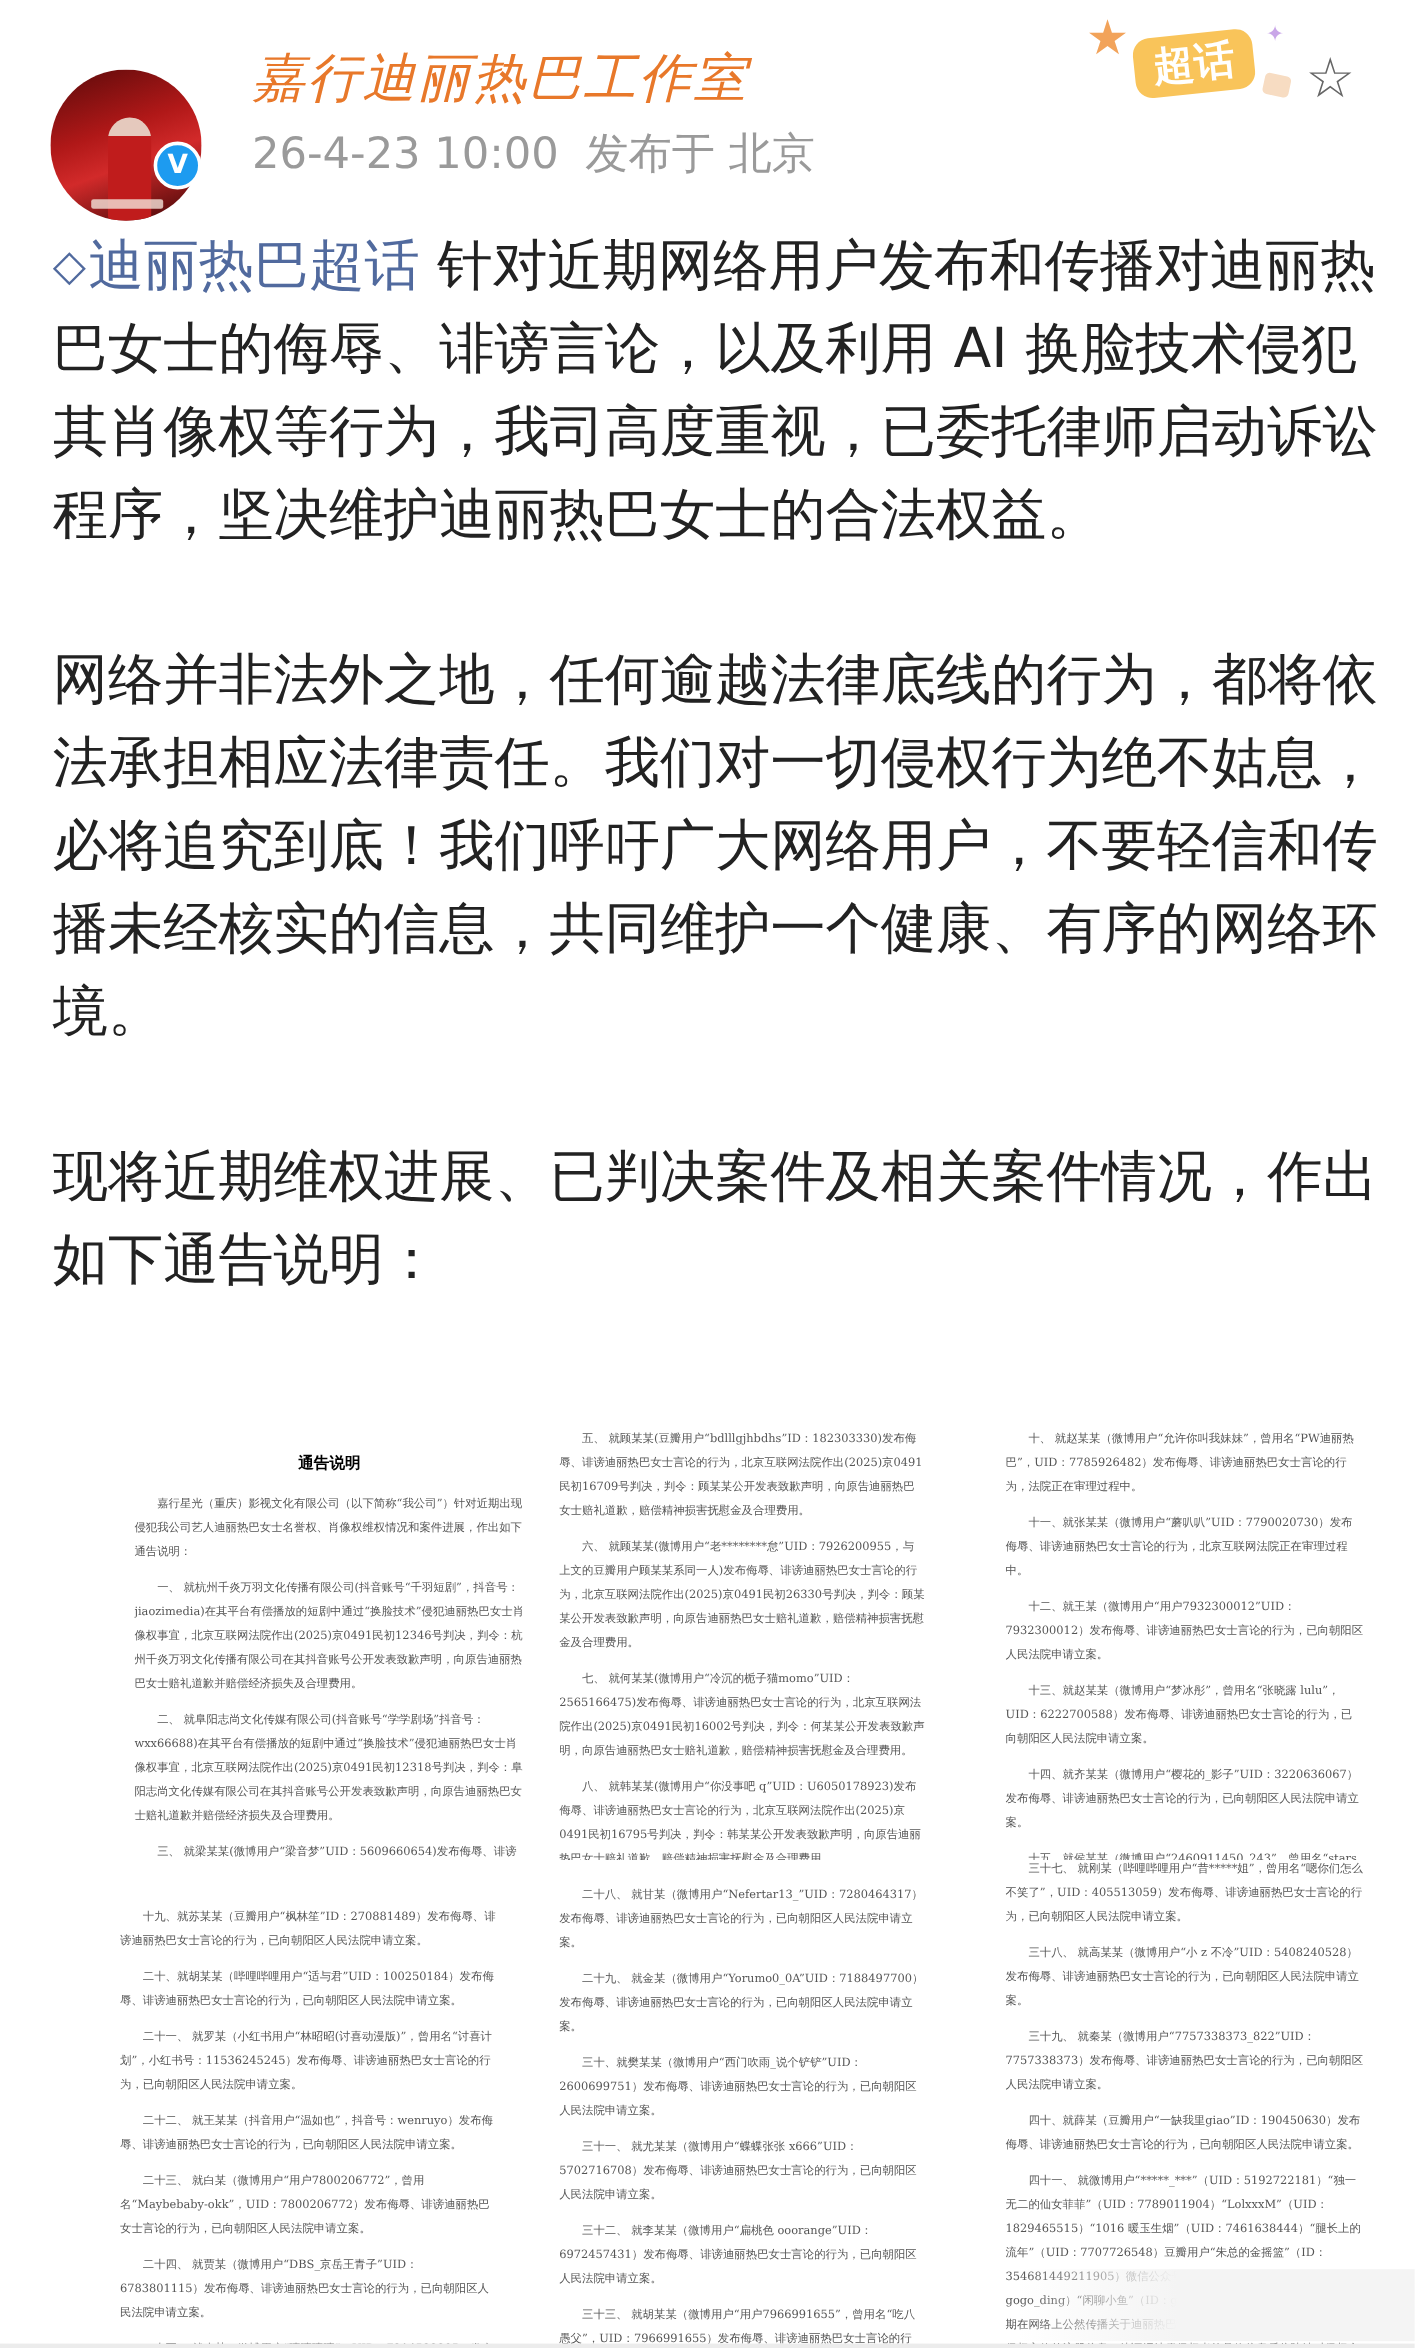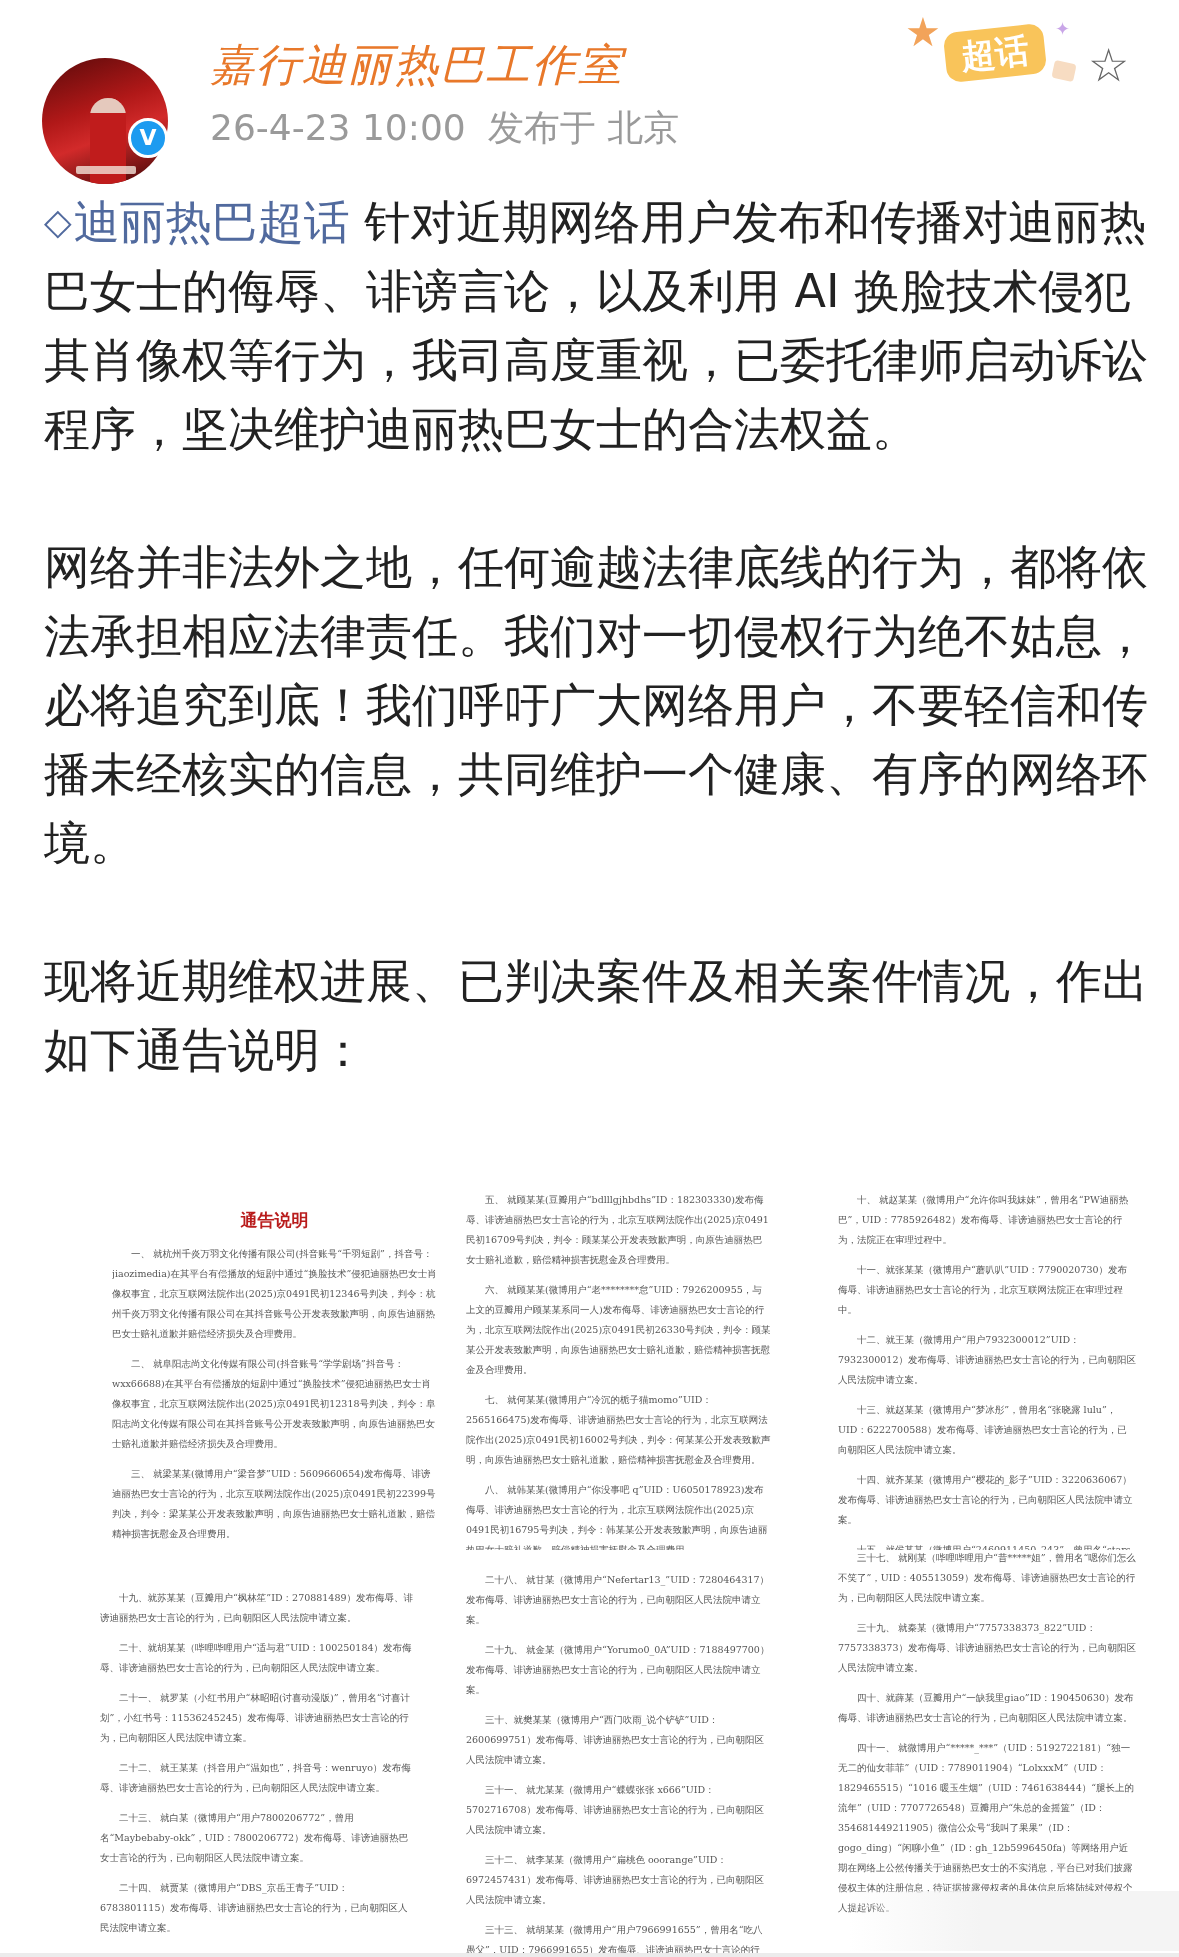--- a/index.html
+++ b/index.html
@@ -19,21 +19,21 @@
   .badge .shoot { position:absolute; left:0; top:0; color:#f2a35a; font-size:40px; line-height:40px; }
   .badge .spark { position:absolute; left:150px; top:6px; color:#c9a6e8; font-size:18px; }
   .badge .gem { position:absolute; left:148px; top:50px; width:22px; height:18px; background:#f7dcc2; transform:rotate(12deg); border-radius:4px; }
   .fav { position:absolute; left:1088px; top:40px; font-size:46px; color:#666; line-height:50px; }
   .post { position:absolute; left:44px; top:187px; width:1110px; font-size:46px; line-height:69px; color:#222; }
   .post p { margin:0 0 69px 0; }
   .topic { color:#516a9e; }
   .topic-icon { display:inline-block; font-size:36px; vertical-align:4px; margin-right:2px; }
   .docs { position:absolute; left:0; top:1170px; width:1179px; height:787px; background:#fff; }
   .doc { position:absolute; font-family:"DejaVu Serif","Liberation Serif",serif; font-size:9.5px; line-height:20px; color:#555; filter:blur(0.5px); overflow:hidden; }
-  .doc .title { text-align:center; font-weight:bold; font-size:17px; color:#b91c1c; margin:20px 0 14px 0; }
+  .doc .title { text-align:center; font-weight:bold; font-size:13px; color:#000000; margin:20px 0 14px 0; }
   .doc .para { text-indent:2em; margin-bottom:10px; }
   .bottom-bar { position:absolute; left:0; bottom:0; width:1179px; height:4px; background:#ececec; }
   .fade { position:absolute; right:0; bottom:6px; width:330px; height:60px; background:linear-gradient(90deg, rgba(255,255,255,0), #f4f4f4 40%, #f4f4f4); }
 </style>
 </head>
 <body>
 
 <div class="header">
   <div class="avatar">
     <div class="figure"></div>
@@ -55,20 +55,21 @@
 
 <div class="post">
   <p><span class="topic"><span class="topic-icon">◇</span><span>迪丽热巴超话</span></span>&nbsp;<span>针对近期网络用户发布和传播对迪丽热巴女士的侮辱、诽谤言论，以及利用 AI 换脸技术侵犯其肖像权等行为，我司高度重视，已委托律师启动诉讼程序，坚决维护迪丽热巴女士的合法权益。</span></p>
   <p>网络并非法外之地，任何逾越法律底线的行为，都将依法承担相应法律责任。我们对一切侵权行为绝不姑息，必将追究到底！我们呼吁广大网络用户，不要轻信和传播未经核实的信息，共同维护一个健康、有序的网络环境。</p>
   <p>现将近期维权进展、已判决案件及相关案件情况，作出如下通告说明：</p>
 </div>
 
 <div class="docs">
   <div class="doc" style="left:112px;top:20px;width:325px;height:360px;">
     <div class="title">通告说明</div>
+    <div class="para">嘉行星光（重庆）影视文化有限公司（以下简称“我公司”）针对近期出现侵犯我公司艺人迪丽热巴女士名誉权、肖像权维权情况和案件进展，作出如下通告说明：</div>
     <div class="para">一、 就杭州千炎万羽文化传播有限公司(抖音账号“千羽短剧”，抖音号：jiaozimedia)在其平台有偿播放的短剧中通过“换脸技术”侵犯迪丽热巴女士肖像权事宜，北京互联网法院作出(2025)京0491民初12346号判决，判令：杭州千炎万羽文化传播有限公司在其抖音账号公开发表致歉声明，向原告迪丽热巴女士赔礼道歉并赔偿经济损失及合理费用。</div>
     <div class="para">二、 就阜阳志尚文化传媒有限公司(抖音账号“学学剧场”抖音号：wxx66688)在其平台有偿播放的短剧中通过“换脸技术”侵犯迪丽热巴女士肖像权事宜，北京互联网法院作出(2025)京0491民初12318号判决，判令：阜阳志尚文化传媒有限公司在其抖音账号公开发表致歉声明，向原告迪丽热巴女士赔礼道歉并赔偿经济损失及合理费用。</div>
     <div class="para">三、 就梁某某(微博用户“梁音梦”UID：5609660654)发布侮辱、诽谤迪丽热巴女士言论的行为，北京互联网法院作出(2025)京0491民初22399号判决，判令：梁某某公开发表致歉声明，向原告迪丽热巴女士赔礼道歉，赔偿精神损害抚慰金及合理费用。</div>
   </div>
   <div class="doc" style="left:466px;top:20px;width:305px;height:360px;">
     <div class="para">五、 就顾某某(豆瓣用户“bdlllgjhbdhs”ID：182303330)发布侮辱、诽谤迪丽热巴女士言论的行为，北京互联网法院作出(2025)京0491民初16709号判决，判令：顾某某公开发表致歉声明，向原告迪丽热巴女士赔礼道歉，赔偿精神损害抚慰金及合理费用。</div>
     <div class="para">六、 就顾某某(微博用户“老********怠”UID：7926200955，与上文的豆瓣用户顾某某系同一人)发布侮辱、诽谤迪丽热巴女士言论的行为，北京互联网法院作出(2025)京0491民初26330号判决，判令：顾某某公开发表致歉声明，向原告迪丽热巴女士赔礼道歉，赔偿精神损害抚慰金及合理费用。</div>
     <div class="para">七、 就何某某(微博用户“冷沉的栀子猫momo”UID：2565166475)发布侮辱、诽谤迪丽热巴女士言论的行为，北京互联网法院作出(2025)京0491民初16002号判决，判令：何某某公开发表致歉声明，向原告迪丽热巴女士赔礼道歉，赔偿精神损害抚慰金及合理费用。</div>
     <div class="para">八、 就韩某某(微博用户“你没事吧 q”UID：U6050178923)发布侮辱、诽谤迪丽热巴女士言论的行为，北京互联网法院作出(2025)京0491民初16795号判决，判令：韩某某公开发表致歉声明，向原告迪丽热巴女士赔礼道歉，赔偿精神损害抚慰金及合理费用。</div>
 
@@ -96,20 +97,21 @@
     <div class="para">二十八、 就甘某（微博用户“Nefertar13_”UID：7280464317）发布侮辱、诽谤迪丽热巴女士言论的行为，已向朝阳区人民法院申请立案。</div>
     <div class="para">二十九、 就金某（微博用户“Yorumo0_0A”UID：7188497700）发布侮辱、诽谤迪丽热巴女士言论的行为，已向朝阳区人民法院申请立案。</div>
     <div class="para">三十、就樊某某（微博用户“西门吹雨_说个铲铲”UID：2600699751）发布侮辱、诽谤迪丽热巴女士言论的行为，已向朝阳区人民法院申请立案。</div>
     <div class="para">三十一、 就尤某某（微博用户“蝶蝶张张 x666”UID：5702716708）发布侮辱、诽谤迪丽热巴女士言论的行为，已向朝阳区人民法院申请立案。</div>
     <div class="para">三十二、 就李某某（微博用户“扁桃色 ooorange”UID：6972457431）发布侮辱、诽谤迪丽热巴女士言论的行为，已向朝阳区人民法院申请立案。</div>
     <div class="para">三十三、 就胡某某（微博用户“用户7966991655”，曾用名“吃八愚父”，UID：7966991655）发布侮辱、诽谤迪丽热巴女士言论的行为，已向朝阳区人民法院申请立案。</div>
 
   </div>
   <div class="doc" style="left:838px;top:378px;width:298px;height:409px;">
     <div class="para">三十七、 就刚某（哔哩哔哩用户“昔*****姐”，曾用名“嗯你们怎么不笑了”，UID：405513059）发布侮辱、诽谤迪丽热巴女士言论的行为，已向朝阳区人民法院申请立案。</div>
+    <div class="para">三十八、 就高某某（微博用户“小 z 不冷”UID：5408240528）发布侮辱、诽谤迪丽热巴女士言论的行为，已向朝阳区人民法院申请立案。</div>
     <div class="para">三十九、 就秦某（微博用户“7757338373_822”UID：7757338373）发布侮辱、诽谤迪丽热巴女士言论的行为，已向朝阳区人民法院申请立案。</div>
     <div class="para">四十、就薛某（豆瓣用户“一缺我里giao”ID：190450630）发布侮辱、诽谤迪丽热巴女士言论的行为，已向朝阳区人民法院申请立案。</div>
     <div class="para">四十一、 就微博用户“*****_***”（UID：5192722181）“独一无二的仙女菲菲”（UID：7789011904）“LolxxxM”（UID：1829465515）“1016 暖玉生烟”（UID：7461638444）“腿长上的流年”（UID：7707726548）豆瓣用户“朱总的金摇篮”（ID：354681449211905）微信公众号“我叫了果果”（ID：gogo_ding）“闲聊小鱼”（ID：gh_12b5996450fa）等网络用户近期在网络上公然传播关于迪丽热巴女士的不实消息，平台已对我们披露侵权主体的注册信息，待证据披露侵权者的具体信息后将陆续对侵权个人提起诉讼。</div>
 
   </div>
   <div class="fade"></div>
 </div>
 <div class="bottom-bar"></div>
 
 </body></html>

